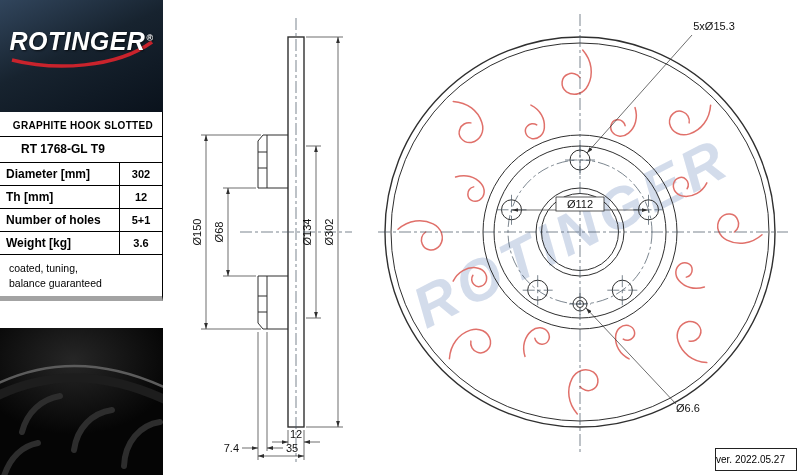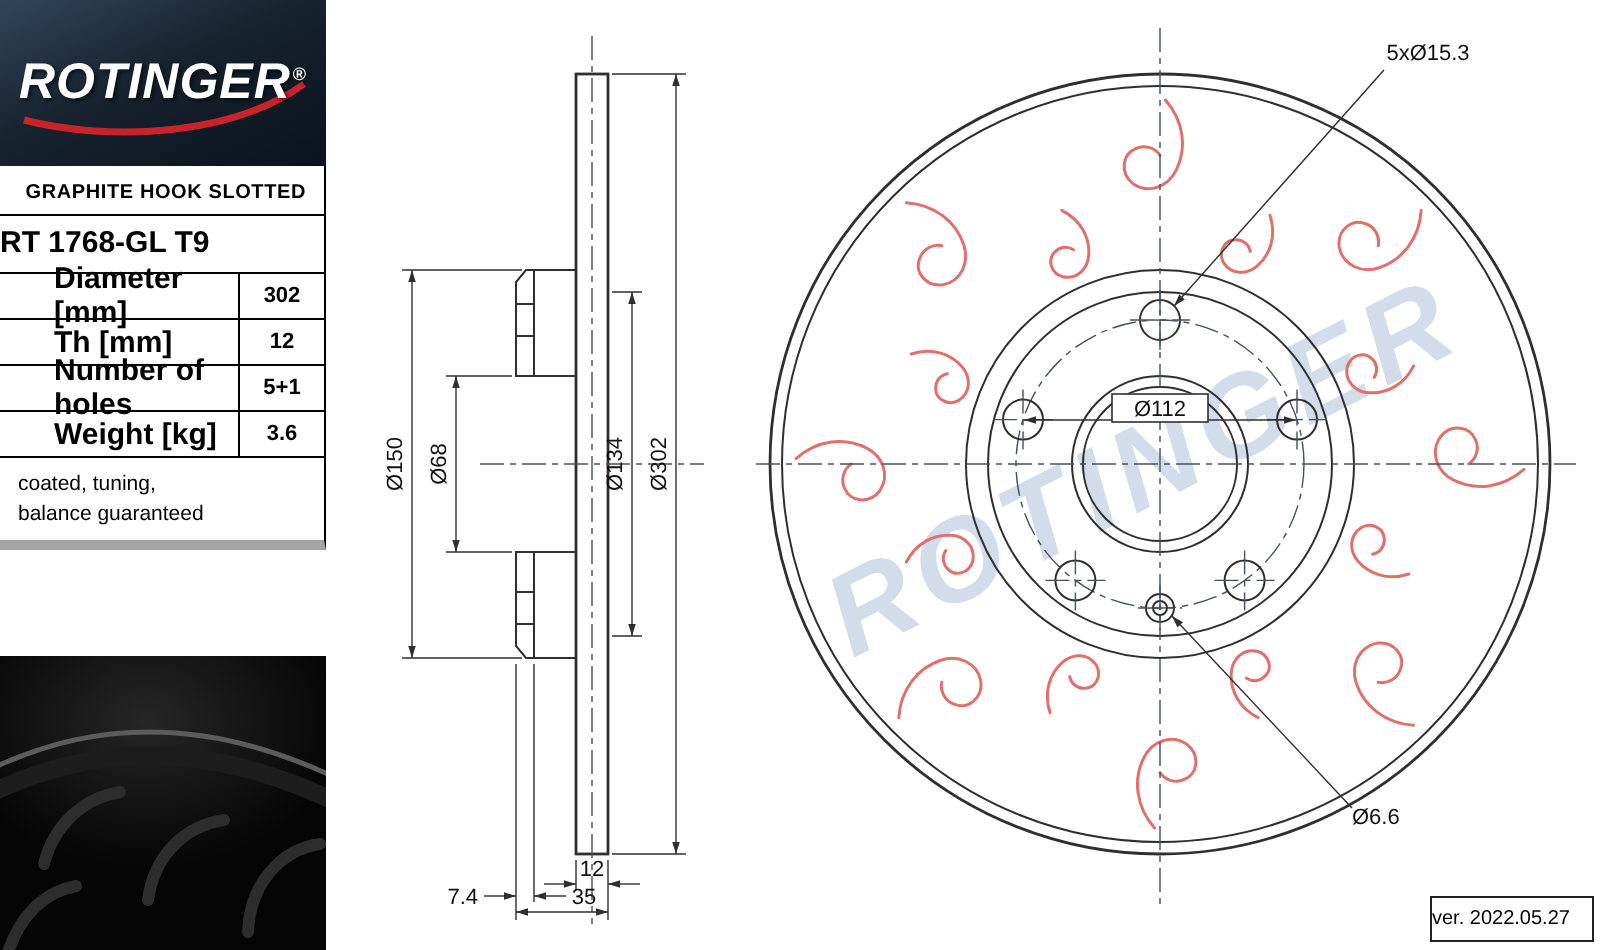--- a/index.html
+++ b/index.html
@@ -9,35 +9,35 @@
   #drawing{position:absolute;left:0;top:0;}
   .ln{stroke:#2f2f2f;stroke-width:1;fill:none;}
   .thk{stroke-width:1.4;}
   .cl{stroke:#44515e;stroke-width:.7;fill:none;stroke-dasharray:12 3 3 3;}
   .dim{stroke:#2f2f2f;stroke-width:.7;fill:none;}
   .dlab{font-size:11px;fill:#111;}
   .wm{font-size:58px;font-weight:bold;font-style:italic;fill:#a9bad8;opacity:.5;letter-spacing:5px;}
   
   .panel{position:absolute;left:0;top:0;width:163px;height:475px;background:#fff;
          display:flex;flex-direction:column;}
-  .logo-box{height:83px;flex:0 0 auto;position:relative;
+  .logo-box{height:112px;flex:0 0 auto;position:relative;
             background:linear-gradient(155deg,#31455c 0%,#17232f 45%,#0a121c 100%);}
   .logo-text{position:absolute;left:0;right:0;top:27px;text-align:center;color:#fff;
              font-weight:bold;font-style:italic;font-size:25px;letter-spacing:.5px;
              text-shadow:1px 1px 2px rgba(0,0,0,.65);}
   .reg{font-size:9px;vertical-align:super;font-style:normal;margin-left:1px;}
   .swoosh{position:absolute;left:0;top:0;}
   .tagline{padding:8px 9px 5px;font-size:10px;font-weight:bold;letter-spacing:.3px;
            border-right:1px solid #000;text-align:right;}
-  .code{padding:5px 0 6px;font-size:15px;font-weight:bold;border-top:1px solid #000;
+  .code{padding:5px 21px 6px;font-size:12px;font-weight:bold;border-top:1px solid #000;
         border-right:1px solid #000;}
   .specs{border-top:1px solid #000;border-right:1px solid #000;}
   .srow{display:flex;border-bottom:1px solid #000;height:22px;align-items:stretch;}
-  .slabel{flex:1;font-size:15px;font-weight:bold;padding:0 6px;border-right:1px solid #000;
-          display:flex;align-items:center;margin-left:21px;}
+  .slabel{flex:1;font-size:12px;font-weight:bold;padding:0 6px;border-right:1px solid #000;
+          display:flex;align-items:center;}
   .sval{width:42px;font-size:11px;font-weight:bold;display:flex;align-items:center;justify-content:center;}
   .note{padding:6px 9px;font-size:10.5px;line-height:1.4;border-right:1px solid #000;
         border-bottom:5px solid #a3a3a3;}
   .photo{margin-top:auto;height:147px;position:relative;overflow:hidden;
          background:radial-gradient(130px 95px at 45% 22%,#262626,#050505 78%);}
   
   .version-box{position:absolute;right:3px;bottom:4px;width:80px;height:21px;border:1px solid #222;
                font-size:10px;display:flex;align-items:center;background:#fff;}
 </style>
 </head>

